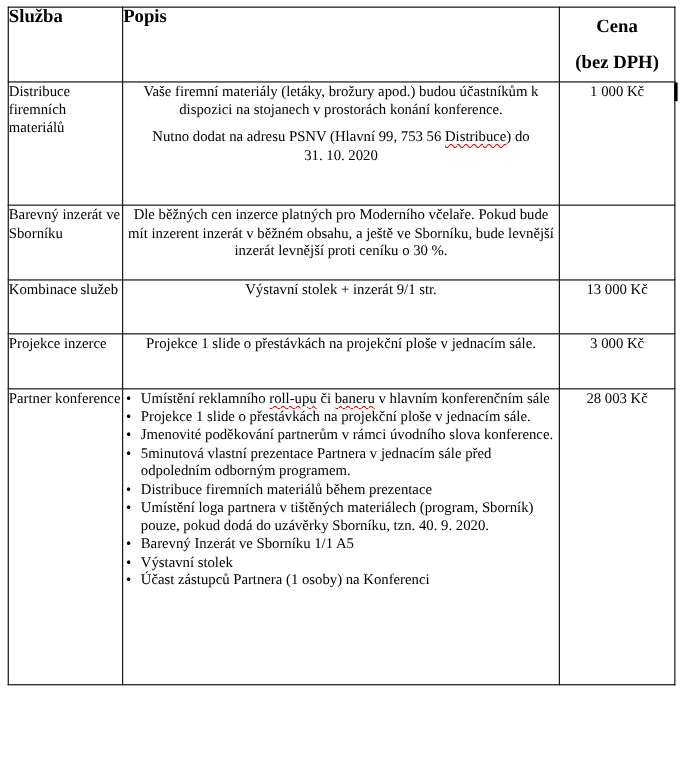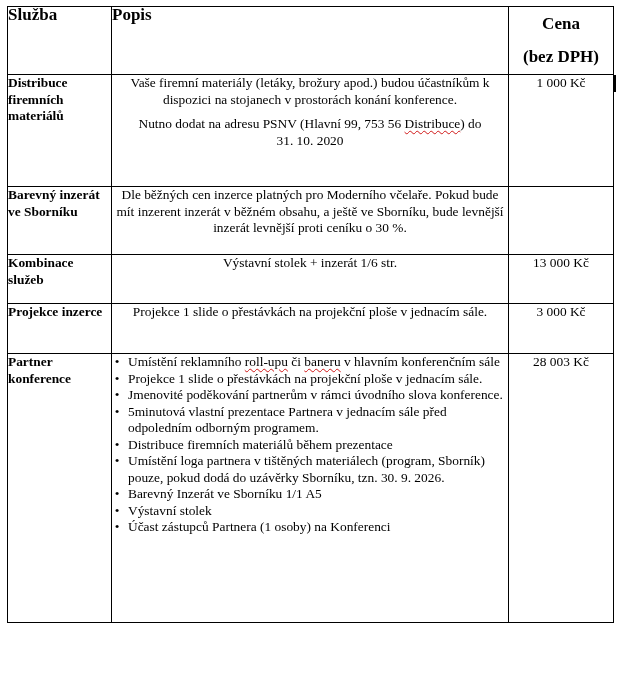--- a/index.html
+++ b/index.html
@@ -6,21 +6,21 @@
   body { width: 619px; height: 697px; position: relative; overflow: hidden;
          font-family: "Liberation Serif", "DejaVu Serif", serif; color: #000; }
   table.pricing { position: absolute; left: 7px; top: 6px; width: 606px;
          border-collapse: collapse; table-layout: fixed; font-size: 13.4px; line-height: 16.5px; padding-left: 20px; }
   table.pricing td, table.pricing th { border: 1px solid #000; vertical-align: top; padding: 0; }
   col.c1 { width: 104px; } col.c2 { width: 397px; } col.c3 { width: 105px; }
   th { font-weight: bold; font-size: 17px; text-align: left; }
   th.h1 { height: 67px; vertical-align: middle; padding-left: 9px; }
   th.h2 { vertical-align: middle; padding-left: 8px; }
   th.h3 { text-align: center; line-height: 33px; vertical-align: top; padding-top: 0; margin-top: 18px; }
-  td.svc { font-weight: bold; padding: 4px 4px 0 9px; margin-left: 36px; }
+  td.svc { font-weight: normal; padding: 4px 4px 0 9px; margin-left: 36px; }
   td.desc { padding: 4px 4px 6px 8px; }
   td.price { text-align: center; padding-top: 4px; }
   .desc p { margin: 0; text-align: center; }
   .desc p + p { margin-top: 8px; }
   .bold { font-weight: normal; }
   .squig { text-decoration: underline wavy #d01818; text-decoration-thickness: 1px; text-underline-offset: 2px; }
   ul.blist { margin: 0; padding: 0 0 0 16px; list-style: none; }
   ul.blist li { position: relative; padding-left: 0; }
   ul.blist li .bullet { position: absolute; left: -16px; top: 0; width: 10px; text-align: center; }
   tr.r1 td { height: 111px; } tr.r2 td { height: 73px; } tr.r3 td { height: 67px; }
@@ -60,21 +60,21 @@
     <td class="svc">Barevný inzerát ve Sborníku</td>
     <td class="desc">
       <p>Dle běžných cen inzerce platných pro Moderního včelaře. Pokud bude mít inzerent inzerát v běžném obsahu, a ještě ve Sborníku, bude levnější inzerát levnější proti ceníku o 30 %.</p>
     </td>
     <td class="price"></td>
   </tr>
 
   <tr class="r4">
     <td class="svc">Kombinace služeb</td>
     <td class="desc">
-      <p>Výstavní stolek + inzerát 1/6 str.</p>
+      <p>Výstavní stolek + inzerát 9/1 str.</p>
     </td>
     <td class="price">13 000 Kč</td>
   </tr>
 
   <tr class="r5">
     <td class="svc">Projekce inzerce</td>
     <td class="desc">
       <p>Projekce 1 slide o přestávkách na projekční ploše v jednacím sále.</p>
     </td>
     <td class="price">3 000 Kč</td>
@@ -82,21 +82,21 @@
 
   <tr class="r6">
     <td class="svc">Partner konference</td>
     <td class="desc">
       <ul class="blist">
         <li><span class="bullet">•</span><span>Umístění reklamního </span><span class="squig">roll-upu</span><span> či </span><span class="squig">baneru</span><span> v hlavním konferenčním sále</span></li>
         <li><span class="bullet">•</span><span>Projekce 1 slide o přestávkách na projekční ploše v jednacím sále.</span></li>
         <li><span class="bullet">•</span><span>Jmenovité poděkování partnerům v rámci úvodního slova konference.</span></li>
         <li><span class="bullet">•</span><span>5minutová vlastní prezentace Partnera v jednacím sále před odpoledním odborným programem.</span></li>
         <li><span class="bullet">•</span><span>Distribuce firemních materiálů během prezentace</span></li>
-        <li><span class="bullet">•</span><span>Umístění loga partnera v tištěných materiálech (program, Sborník) pouze, pokud dodá do uzávěrky Sborníku, tzn. 30. 9. 2026.</span></li>
+        <li><span class="bullet">•</span><span>Umístění loga partnera v tištěných materiálech (program, Sborník) pouze, pokud dodá do uzávěrky Sborníku, tzn. 40. 9. 2020.</span></li>
         <li><span class="bullet">•</span><span>Barevný Inzerát ve Sborníku 1/1 A5</span></li>
         <li><span class="bullet">•</span><span>Výstavní stolek</span></li>
         <li><span class="bullet">•</span><span>Účast zástupců Partnera (1 osoby) na Konferenci</span></li>
       </ul>
     </td>
     <td class="price">28 003 Kč</td>
   </tr>
 </tbody>
   </table>
 

